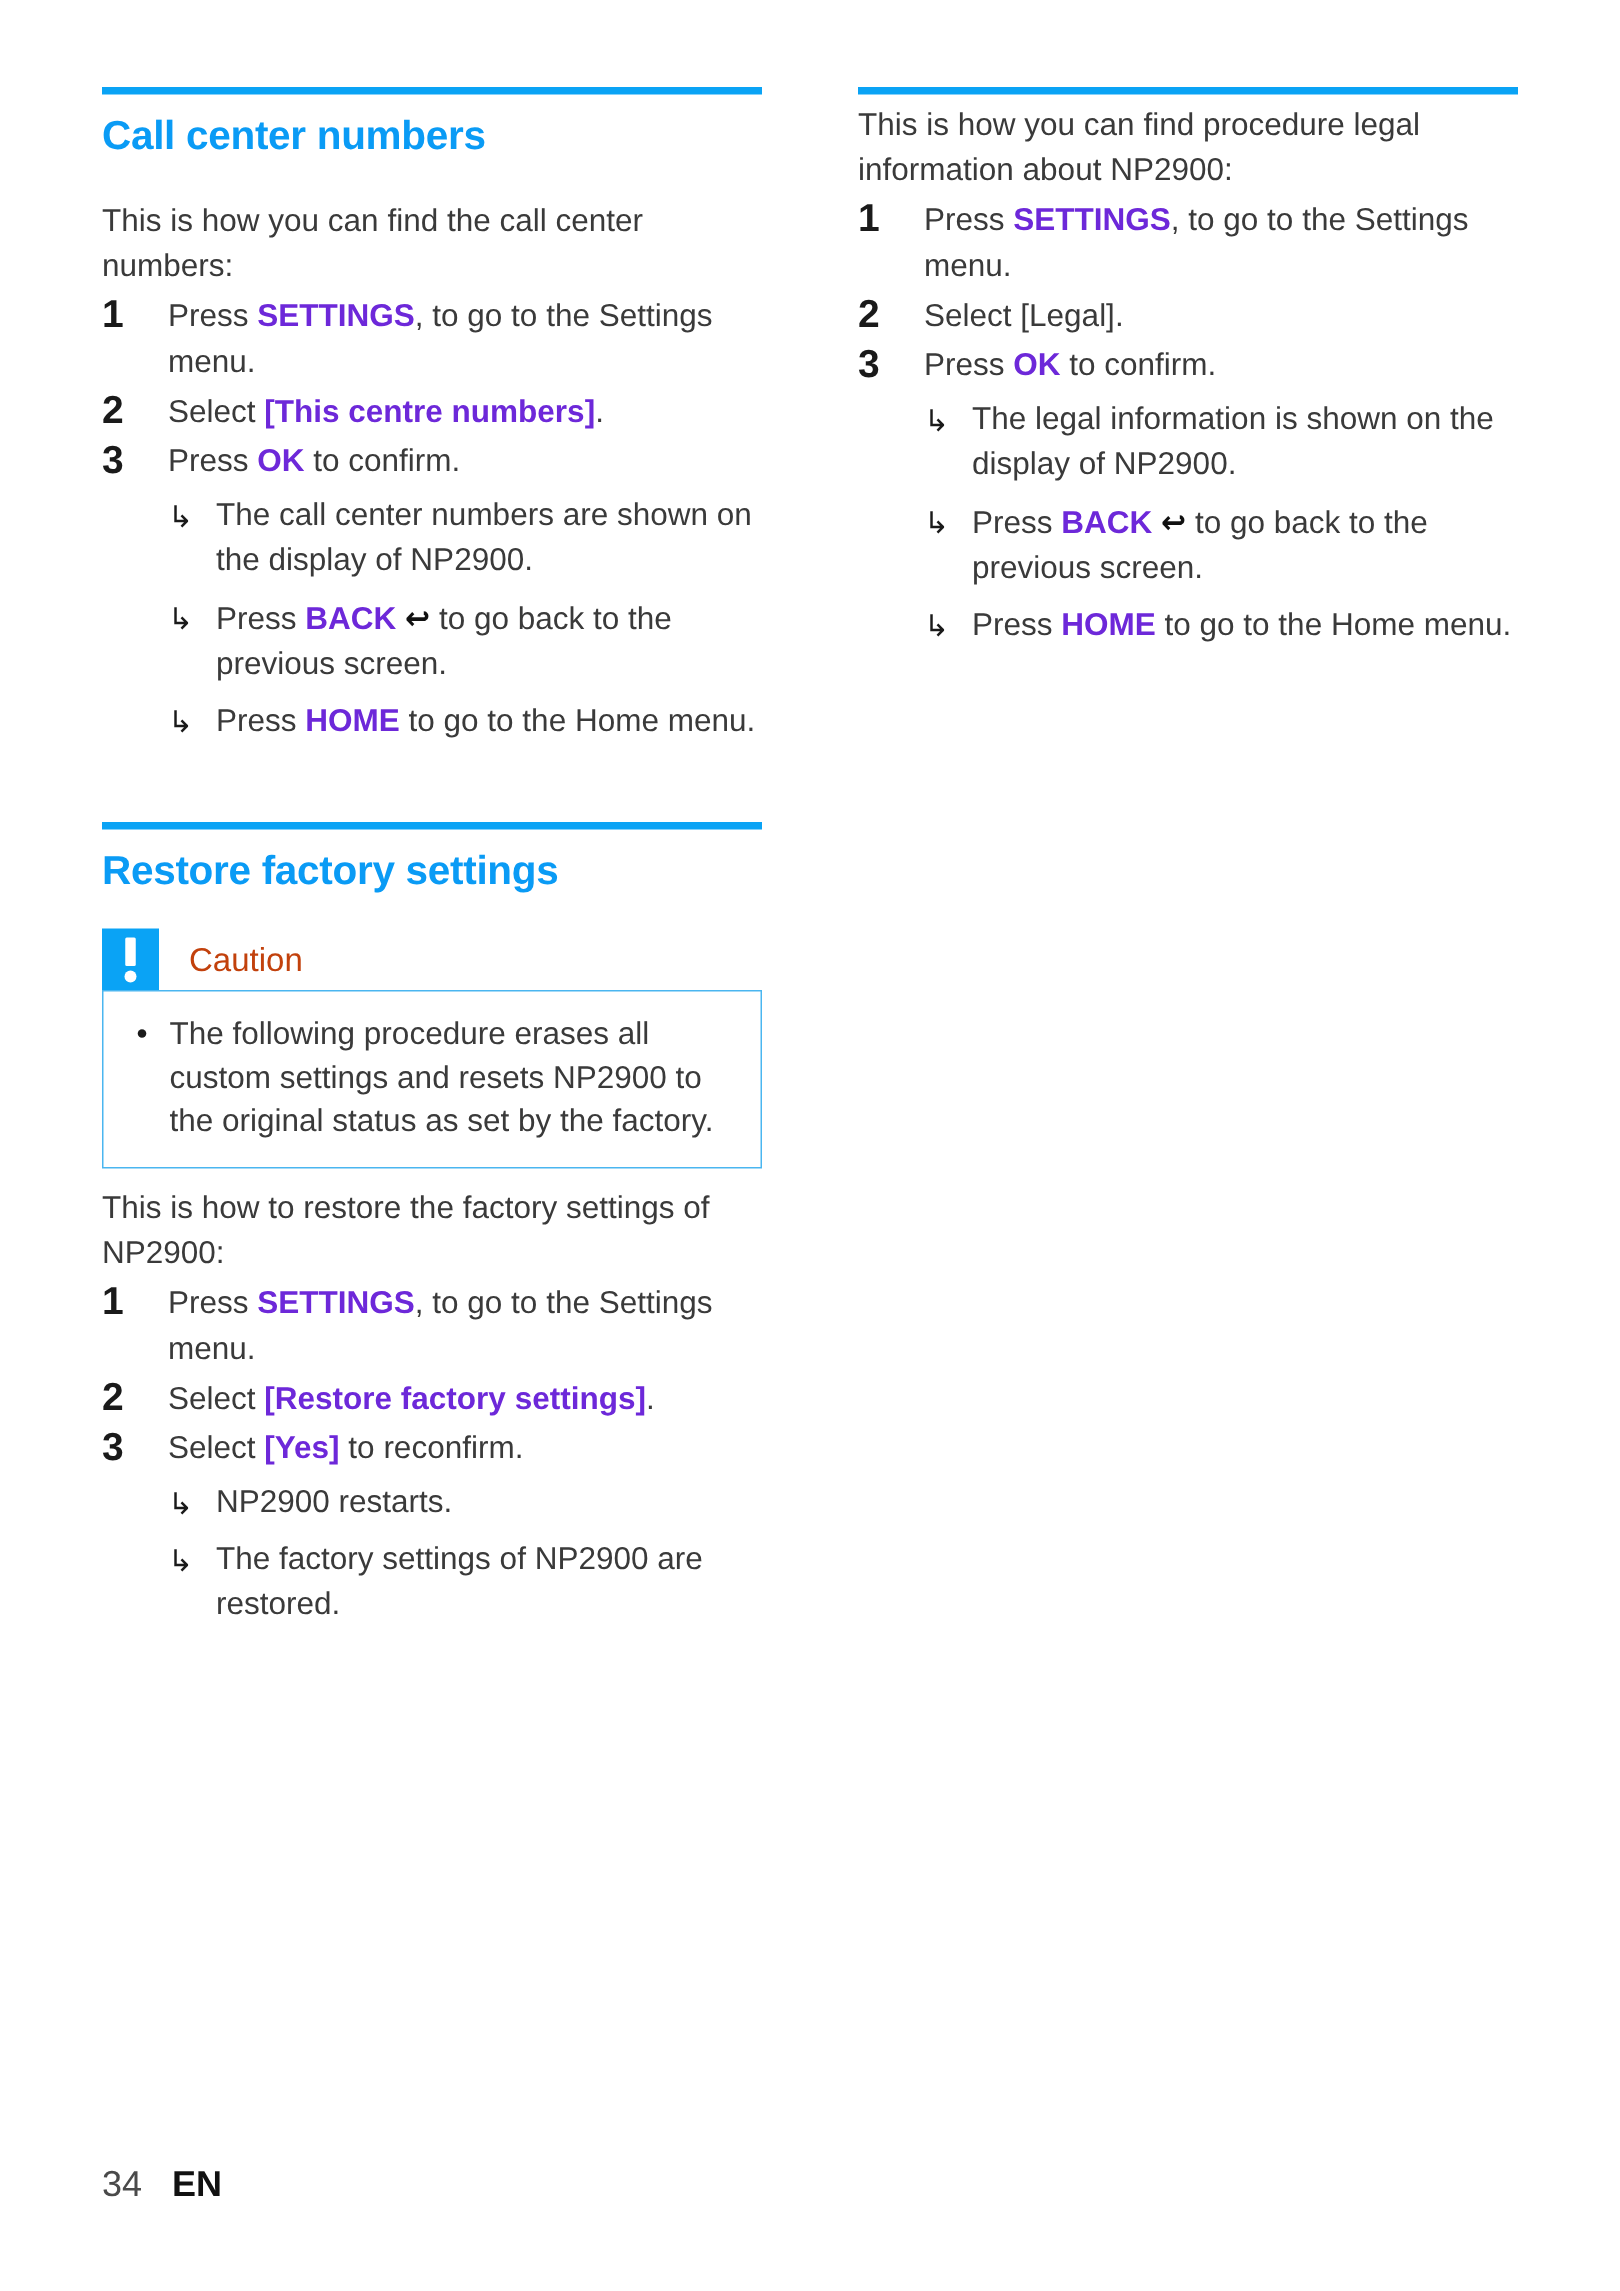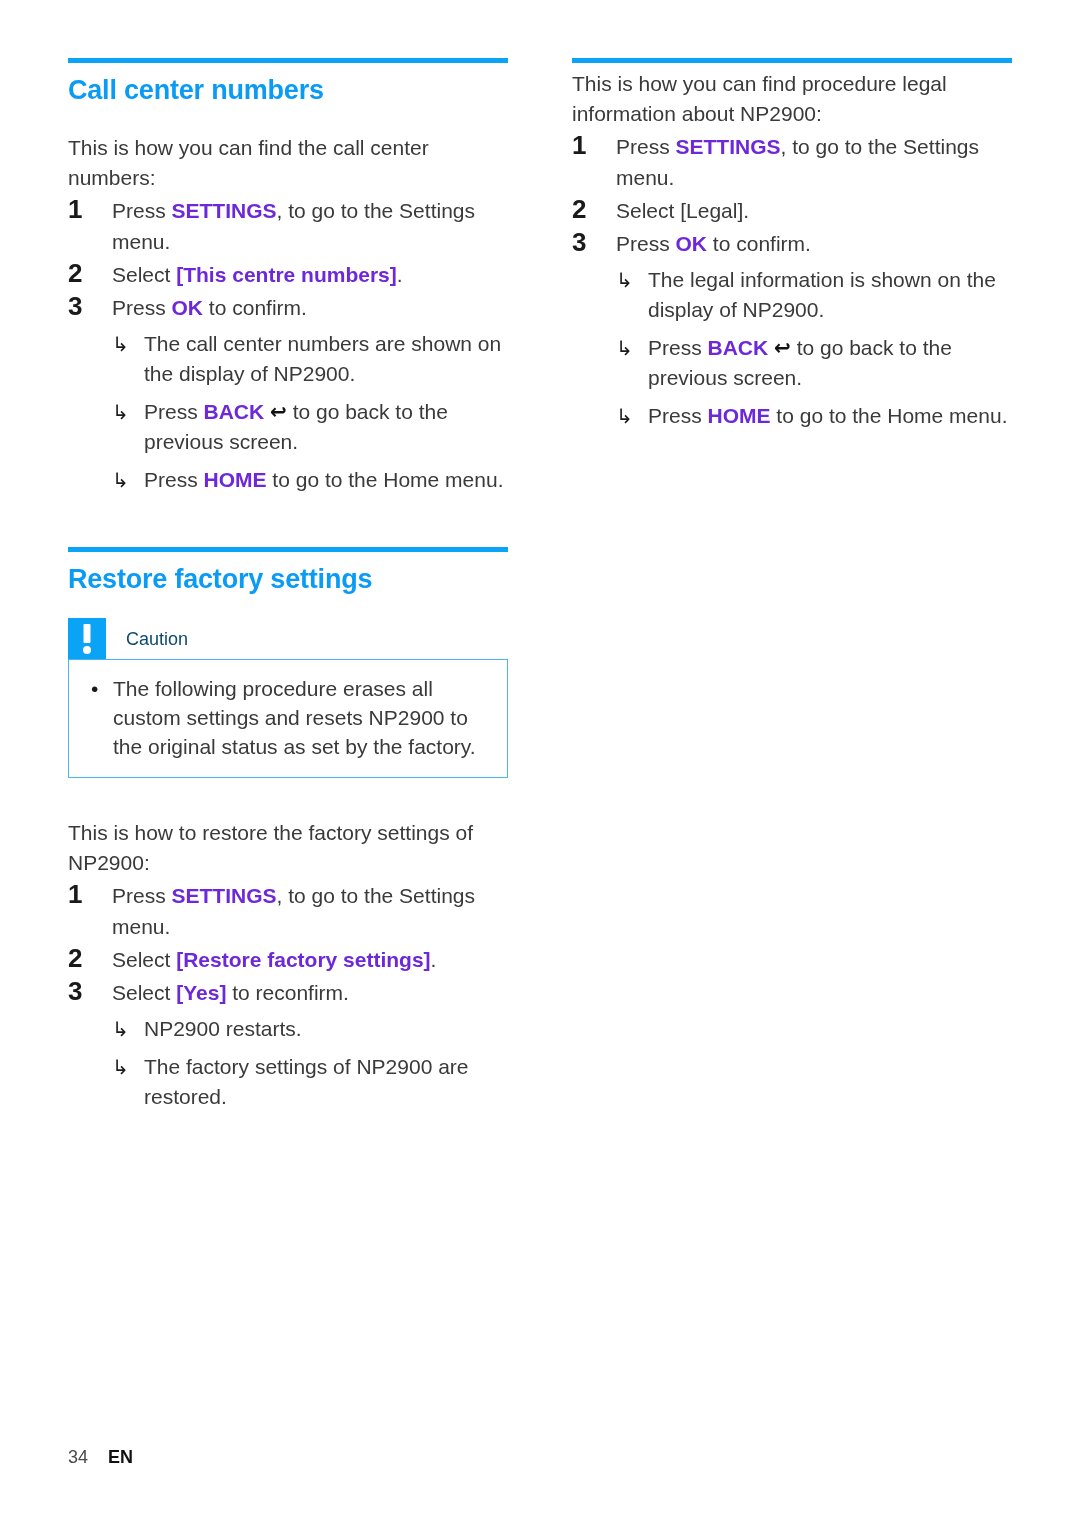--- a/index.html
+++ b/index.html
@@ -154,22 +154,22 @@
     transform: translateX(-50%);
     width: 8px;
     height: 8px;
     background: #ffffff;
     border-radius: 50%;
   }
   .note-title {
     position: absolute;
     left: 58px;
     top: 6px;
-    color: #0c4a6e;
-    font-size: 18px;
+    color: #c2410c;
+    font-size: 22px;
     line-height: 30px;
   }
   .note-body {
     border: 1px solid #4ab6f0;
     padding: 14px 16px 16px 16px;
     box-sizing: border-box;
     width: 440px;
   }
   ul.note-list {
     list-style: none;
@@ -189,21 +189,21 @@
     font-size: 21px;
     line-height: 29px;
     color: #1a1a1a;
   }
 
   
   .footer {
     position: absolute;
     left: 68px;
     top: 1444px;
-    font-size: 18px;
+    font-size: 24px;
     line-height: 26px;
     color: #3a3a3a;
   }
   .footer .pg { color: #4a4a4a; }
   .footer .lang {
     font-weight: bold;
     color: #111111;
     margin-left: 20px;
   }
 </style>
@@ -251,21 +251,21 @@
           </div>
           <div class="note-title">Caution</div>
         </div>
         <div class="note-body">
           <ul class="note-list">
               <li><span class="bullet">•</span><span>The following procedure erases all custom settings and resets NP2900 to the original status as set by the factory.</span></li>
             </ul>
         </div>
       </div>
 
-      <p class="intro" style="margin-top:40px;">This is how to restore the factory settings of NP2900:</p>
+      <p class="intro" style="margin-top:12px;">This is how to restore the factory settings of NP2900:</p>
       <ol class="steps">
           <li>
             <span class="num">1</span>
             <span class="step-text"><span>Press </span><span class="b">SETTINGS</span><span>, to go to the Settings menu.</span></span>
           </li>
           <li>
             <span class="num">2</span>
             <span class="step-text"><span>Select </span><span class="b">[Restore factory settings]</span><span>.</span></span>
           </li>
           <li>

